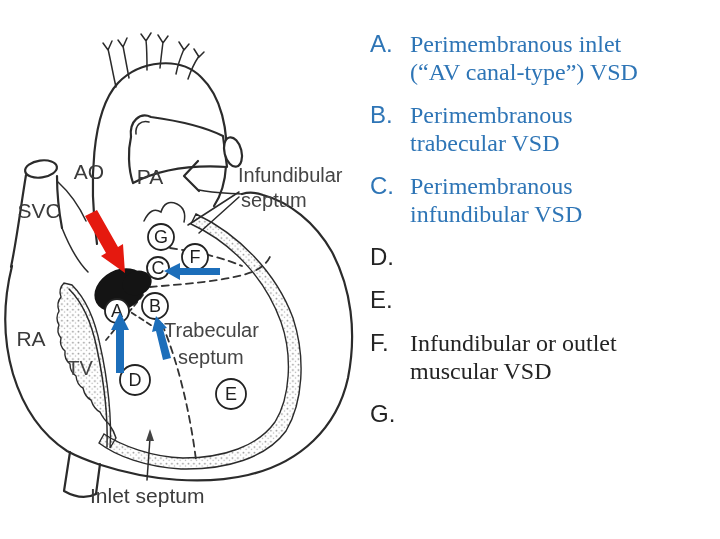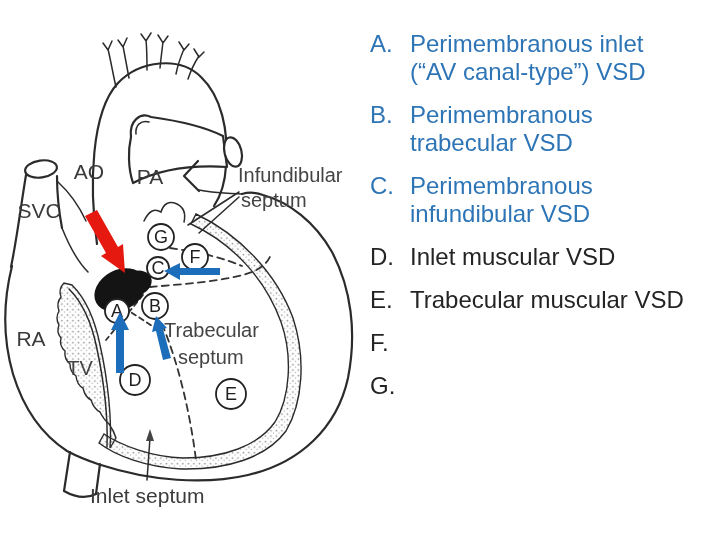--- a/index.html
+++ b/index.html
@@ -15,21 +15,21 @@
   .stip{stroke:#2b2b2b;stroke-width:1.4;}
   .lbl{font-size:21px;fill:#3b3b3b;}
   .lbl-s{font-size:20px;fill:#444;}
   .mid{text-anchor:middle;}
   .circ{fill:#ffffff;stroke:#222;stroke-width:1.8;}
   .circ-letter{font-size:18px;fill:#1f1f1f;text-anchor:middle;}
   .legend{position:absolute;left:370px;top:30px;width:342px;}
   .legend-item{display:grid;grid-template-columns:40px 1fr;font-size:24px;line-height:28px;
                margin-bottom:15px;}
   .legend-letter{text-align:left;}
-  .legend-text{white-space:pre-line;}
+  .legend-text{white-space:pre-line;font-family:Liberation Serif, serif;}
 </style>
 </head>
 <body>
 
 <div class="slide">
 
   <div class="diagram-wrap">
     <svg width="362" height="539" viewBox="0 0 362 539" xmlns="http://www.w3.org/2000/svg">
       <defs>
         <pattern id="stipple" width="5.5" height="5.5" patternUnits="userSpaceOnUse">
@@ -158,27 +158,27 @@
       <span class="legend-text">Perimembranous
 trabecular VSD</span>
     </div>
     <div class="legend-item" style="color: rgb(46, 117, 182);">
       <span class="legend-letter">C.</span>
       <span class="legend-text">Perimembranous
 infundibular VSD</span>
     </div>
     <div class="legend-item" style="color: rgb(36, 36, 36);">
       <span class="legend-letter">D.</span>
-      <span class="legend-text">Inlet muscular VSD</span>
     </div>
     <div class="legend-item" style="color: rgb(36, 36, 36);">
       <span class="legend-letter">E.</span>
-      <span class="legend-text">Trabecular muscular VSD</span>
     </div>
     <div class="legend-item" style="color: rgb(36, 36, 36);">
       <span class="legend-letter">F.</span>
+      <span class="legend-text">Infundibular or outlet
+muscular VSD</span>
     </div>
     <div class="legend-item" style="color: rgb(36, 36, 36);">
       <span class="legend-letter">G.</span>
     </div>
   </div>
 
 </div>
 
 </body></html>

